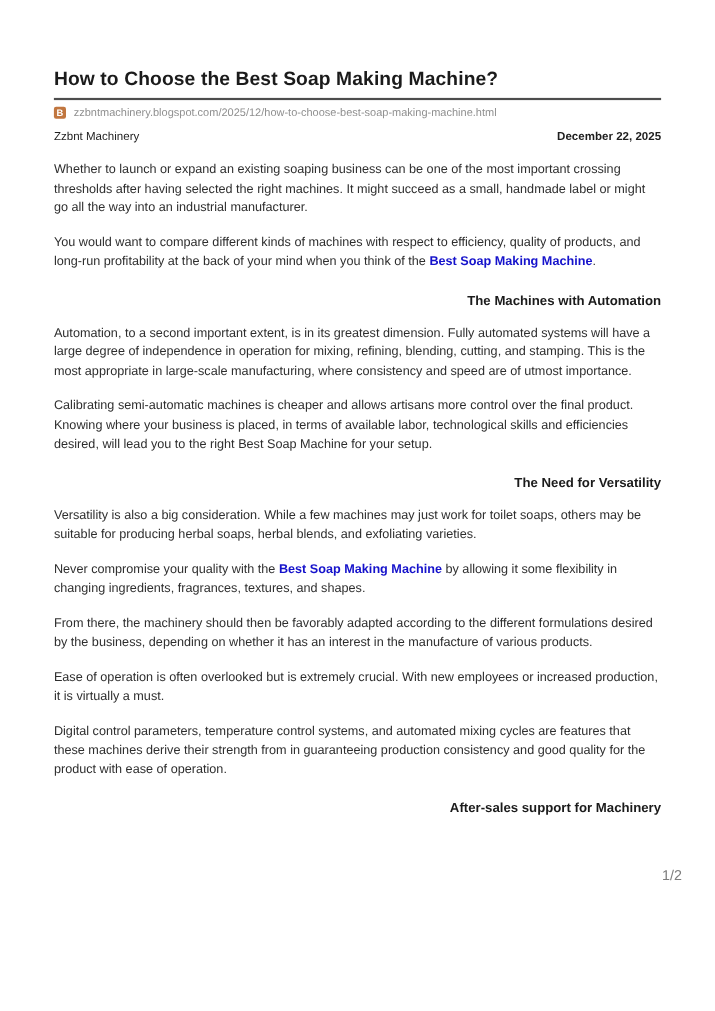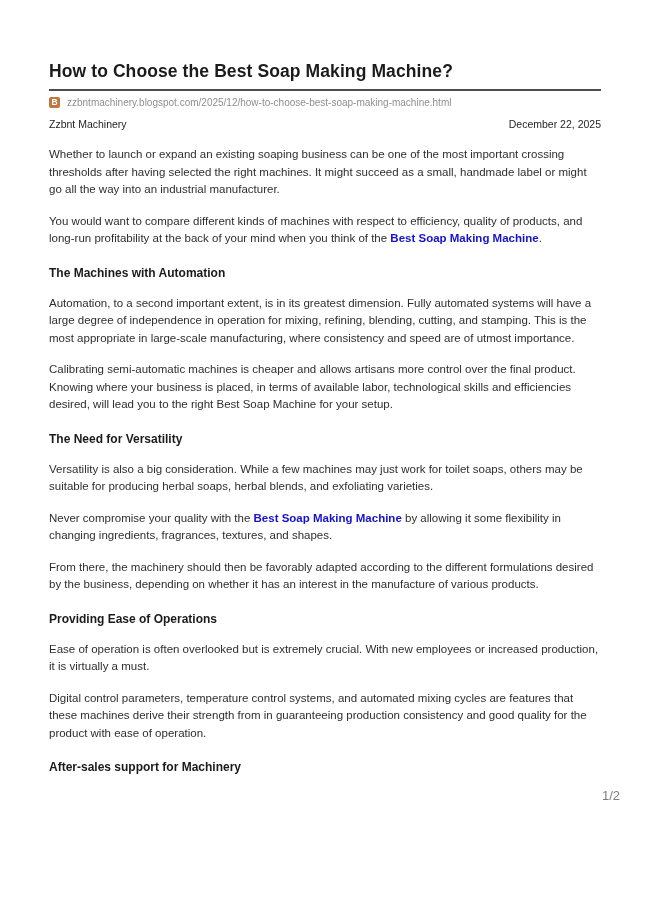--- a/index.html
+++ b/index.html
@@ -59,34 +59,35 @@
   .byline-row {
     display: flex;
     justify-content: space-between;
     align-items: flex-end;
     font-size: 10.5px;
     line-height: 13px;
     color: #1f1f1f;
     margin: 0 0 15px 0;
   }
   .post-date {
-    font-weight: 400;
+    font-weight: 700;
   }
   .article p {
     font-size: 11.5px;
     line-height: 17.5px;
     margin: 0 0 14px 0;
     color: #2e2e2e;
   }
   .article h2 {
     font-size: 12px;
     line-height: 14px;
     font-weight: bold;
     color: #1b1b1b;
     margin: 18px 0 15px 0;
+    text-align: right;
   }
   .inline-link {
     color: #1512cb;
     font-weight: bold;
     cursor: pointer;
   }
   .page-number {
     position: absolute;
     right: 30px;
     bottom: 16px;
@@ -127,21 +128,20 @@
       <p><span>Calibrating semi-automatic machines is cheaper and allows artisans more control over the final product. Knowing where your business is placed, in terms of available labor, technological skills and efficiencies desired, will lead you to the right Best Soap Machine for your setup.</span></p>
 
       <h2>The Need for Versatility</h2>
 
       <p><span>Versatility is also a big consideration. While a few machines may just work for toilet soaps, others may be suitable for producing herbal soaps, herbal blends, and exfoliating varieties.</span></p>
 
       <p><span>Never compromise your quality with the </span><a class="inline-link">Best Soap Making Machine</a><span> by allowing it some flexibility in changing ingredients, fragrances, textures, and shapes.</span></p>
 
       <p><span>From there, the machinery should then be favorably adapted according to the different formulations desired by the business, depending on whether it has an interest in the manufacture of various products.</span></p>
 
-      <h2>Providing Ease of Operations</h2>
 
       <p><span>Ease of operation is often overlooked but is extremely crucial. With new employees or increased production, it is virtually a must.</span></p>
 
       <p><span>Digital control parameters, temperature control systems, and automated mixing cycles are features that these machines derive their strength from in guaranteeing production consistency and good quality for the product with ease of operation.</span></p>
 
       <h2>After-sales support for Machinery</h2>
 
     </div>
   </div>
 

